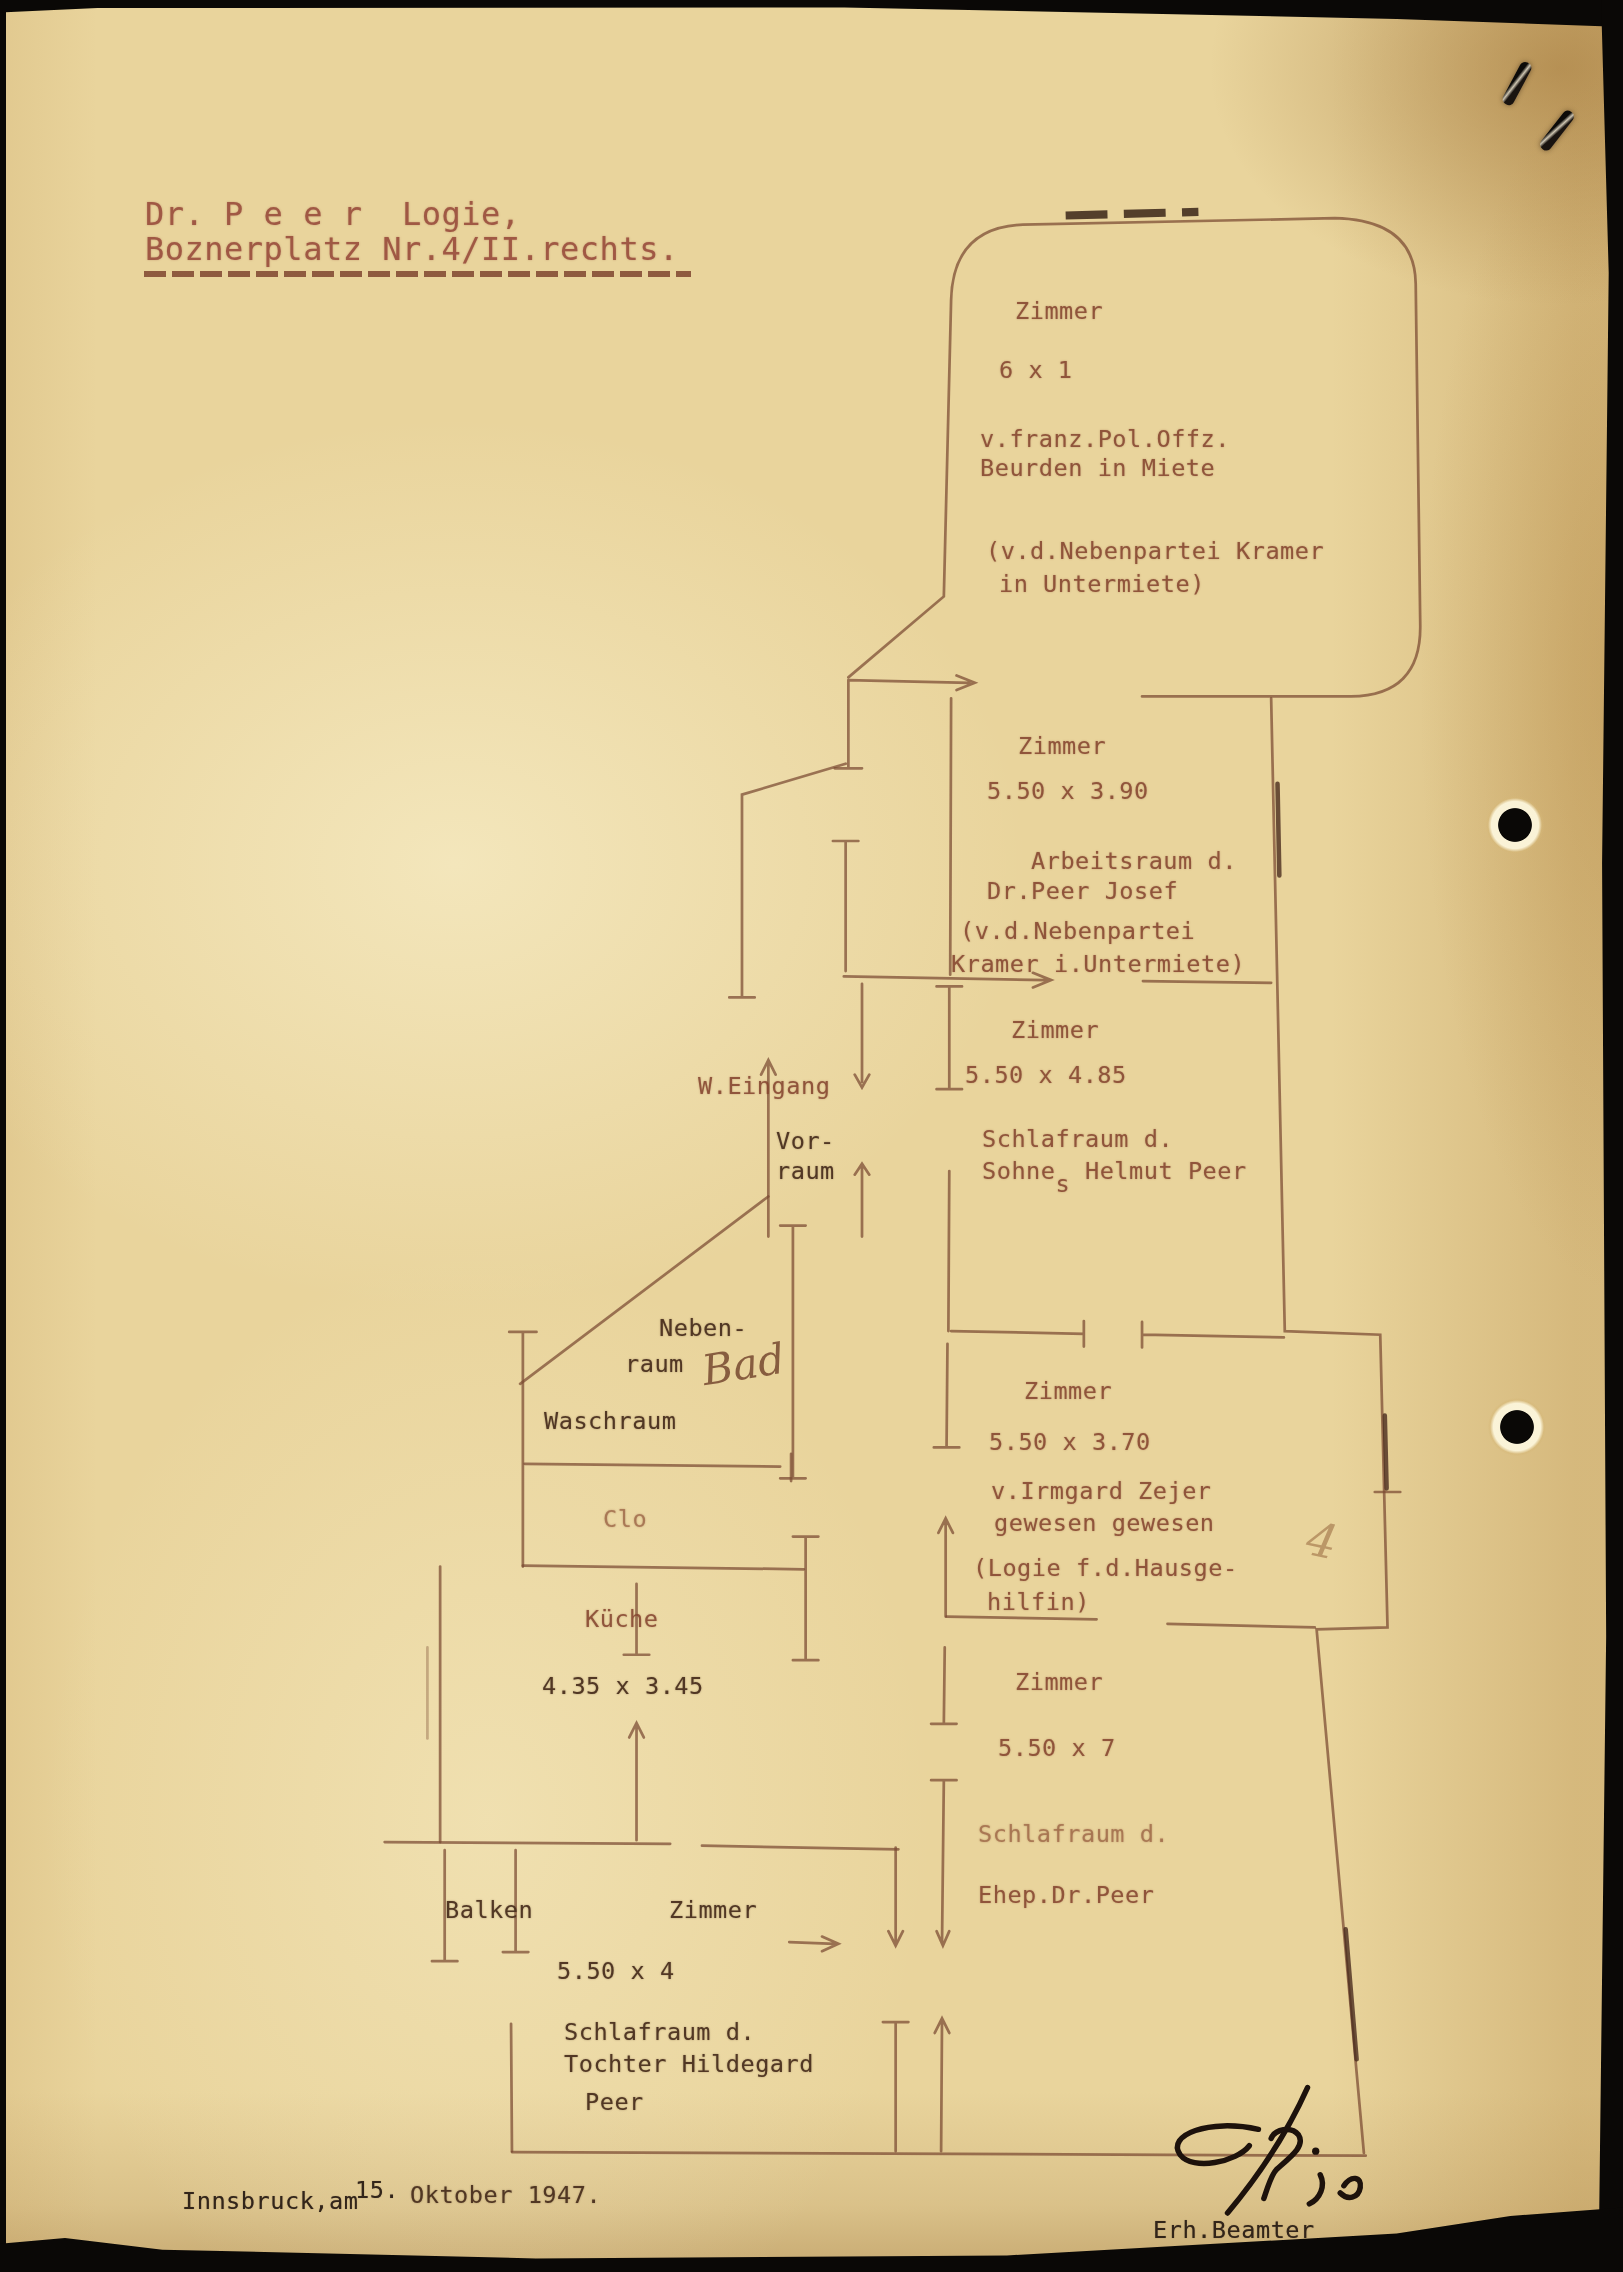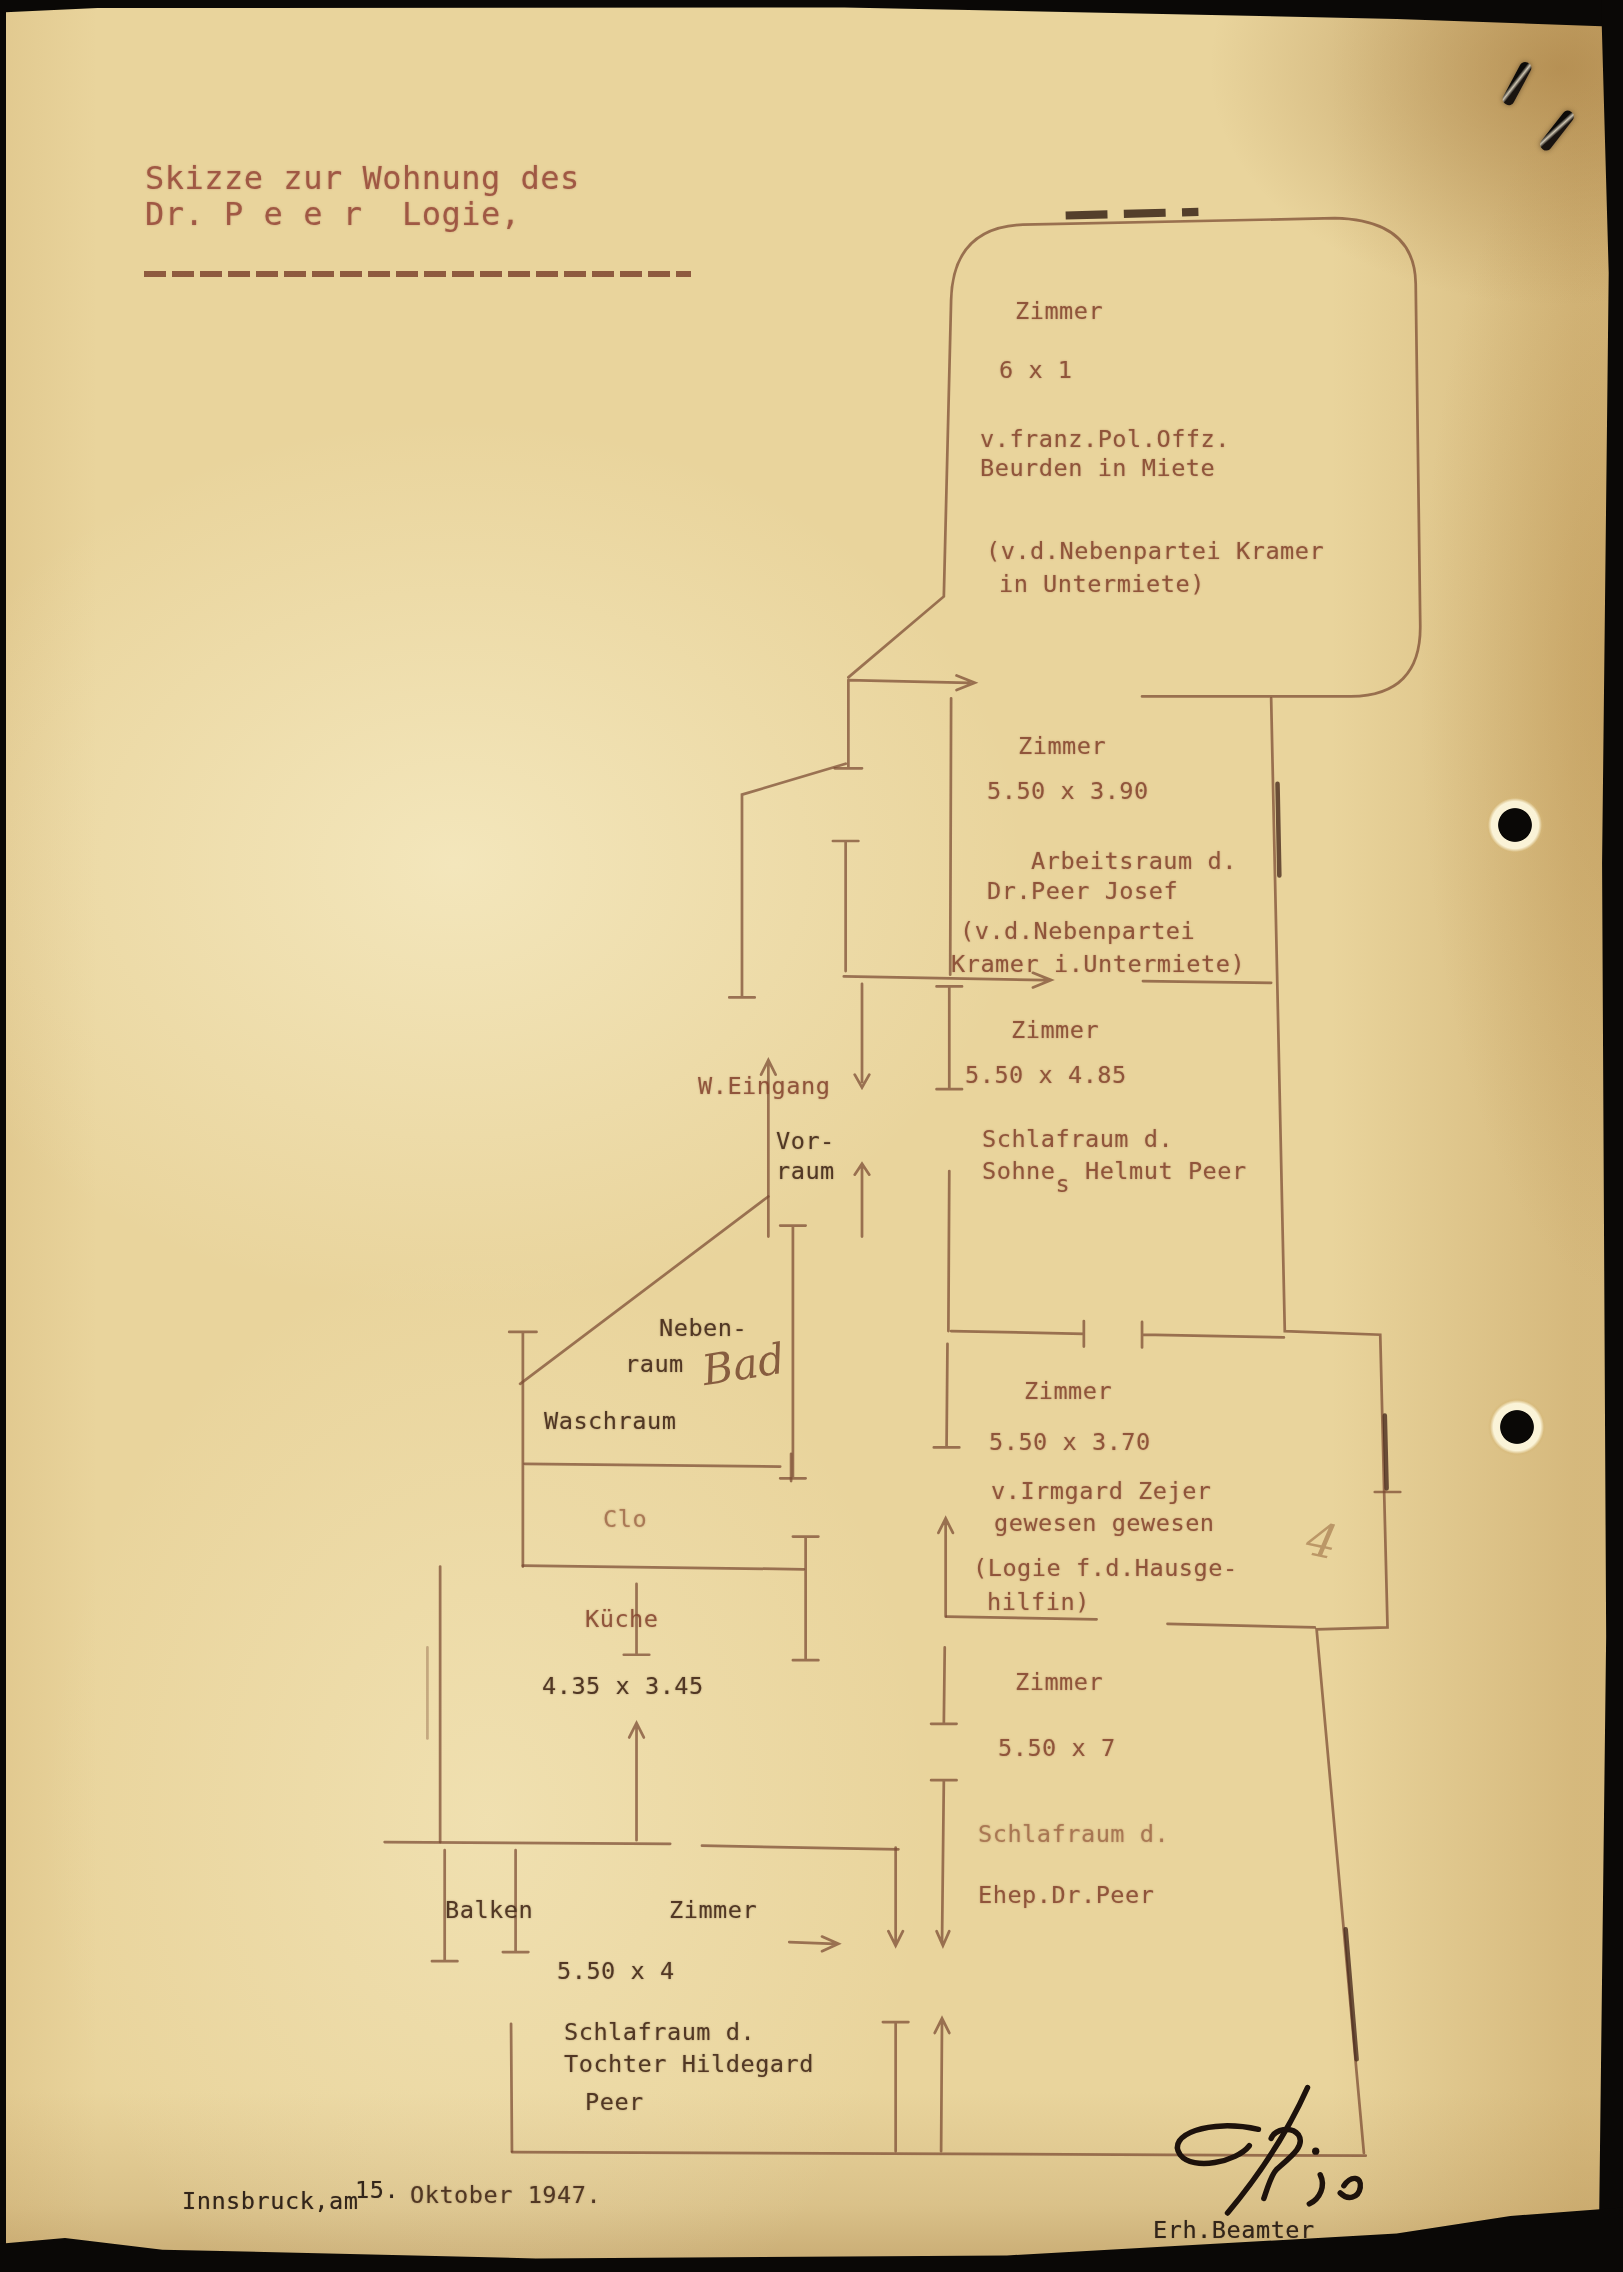--- a/index.html
+++ b/index.html
@@ -107,22 +107,22 @@
     <g>
       <path class="sig" d="M1438 2296 C1420 2336 1392 2384 1350 2434"></path>
       <path class="sig" d="M1384 2342 C1330 2330 1282 2348 1298 2370 C1312 2388 1360 2378 1374 2360"></path>
       <path class="sig" d="M1398 2352 C1402 2342 1420 2338 1428 2348 C1436 2360 1420 2372 1404 2386 C1398 2392 1394 2406 1390 2418"></path>
       <path class="sig" d="M1452 2392 C1458 2404 1452 2418 1440 2424"></path>
       <path class="sig" d="M1478 2404 C1486 2392 1498 2394 1496 2406 C1494 2418 1482 2420 1474 2412"></path>
       <circle cx="1447" cy="2366" r="4" fill="#1d120c"></circle>
     </g>
   </svg>
 
-  <div class="t hdr" style="left:145px;top:160px;">Skizze zur Wohnung des</div>
   <div class="t hdr" style="left:145px;top:196px;">Dr. P e e r  Logie,</div>
+  <div class="t hdr" style="left:145px;top:231px;">Boznerplatz Nr.4/II.rechts.</div>
   <div id="header-underline"></div>
 
   <div class="t" style="left:1015px;top:296px;">Zimmer</div>
   <div class="t" style="left:999px;top:355px;">6 x 1</div>
   <div class="t" style="left:980px;top:424px;">v.franz.Pol.Offz.</div>
   <div class="t" style="left:980px;top:453px;">Beurden in Miete</div>
   <div class="t" style="left:986px;top:536px;">(v.d.Nebenpartei Kramer</div>
   <div class="t" style="left:999px;top:569px;">in Untermiete)</div>
 
   <div class="t" style="left:1018px;top:731px;">Zimmer</div>

